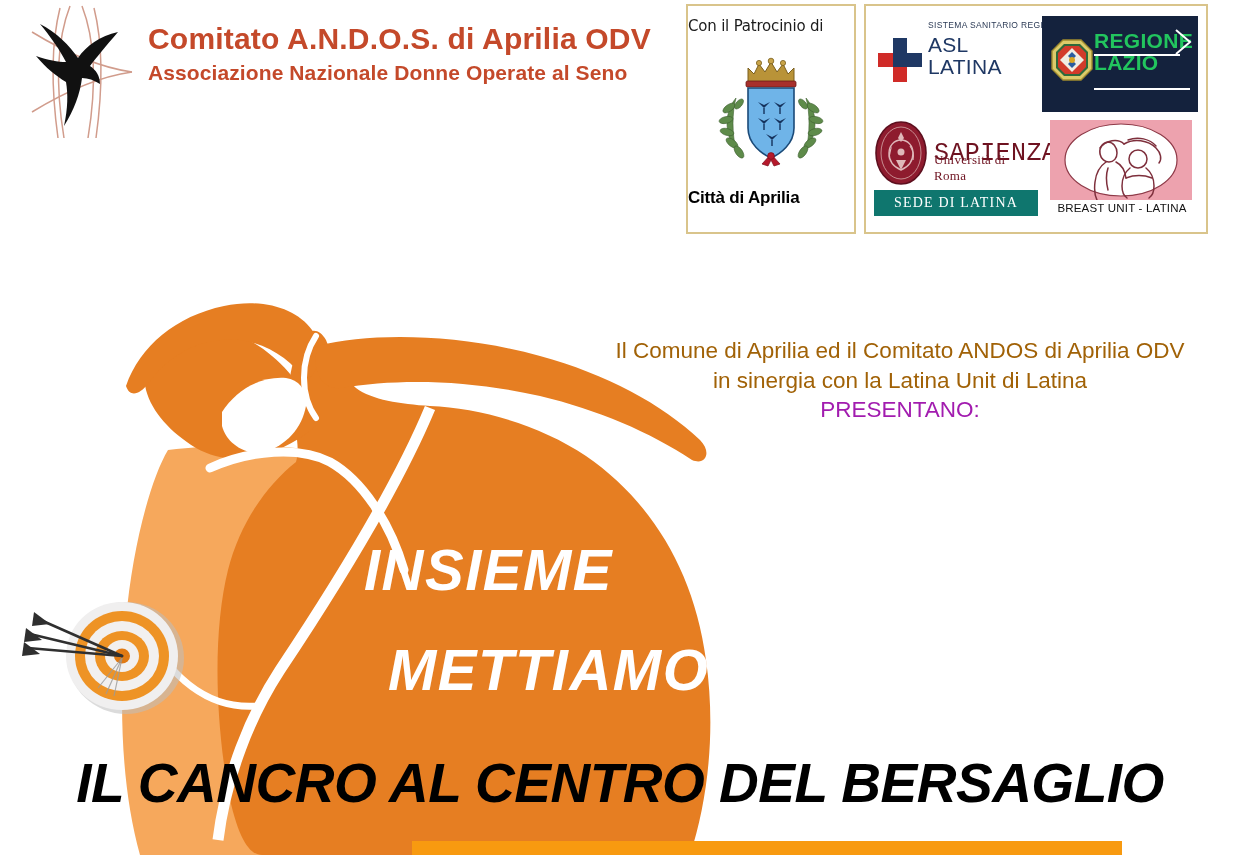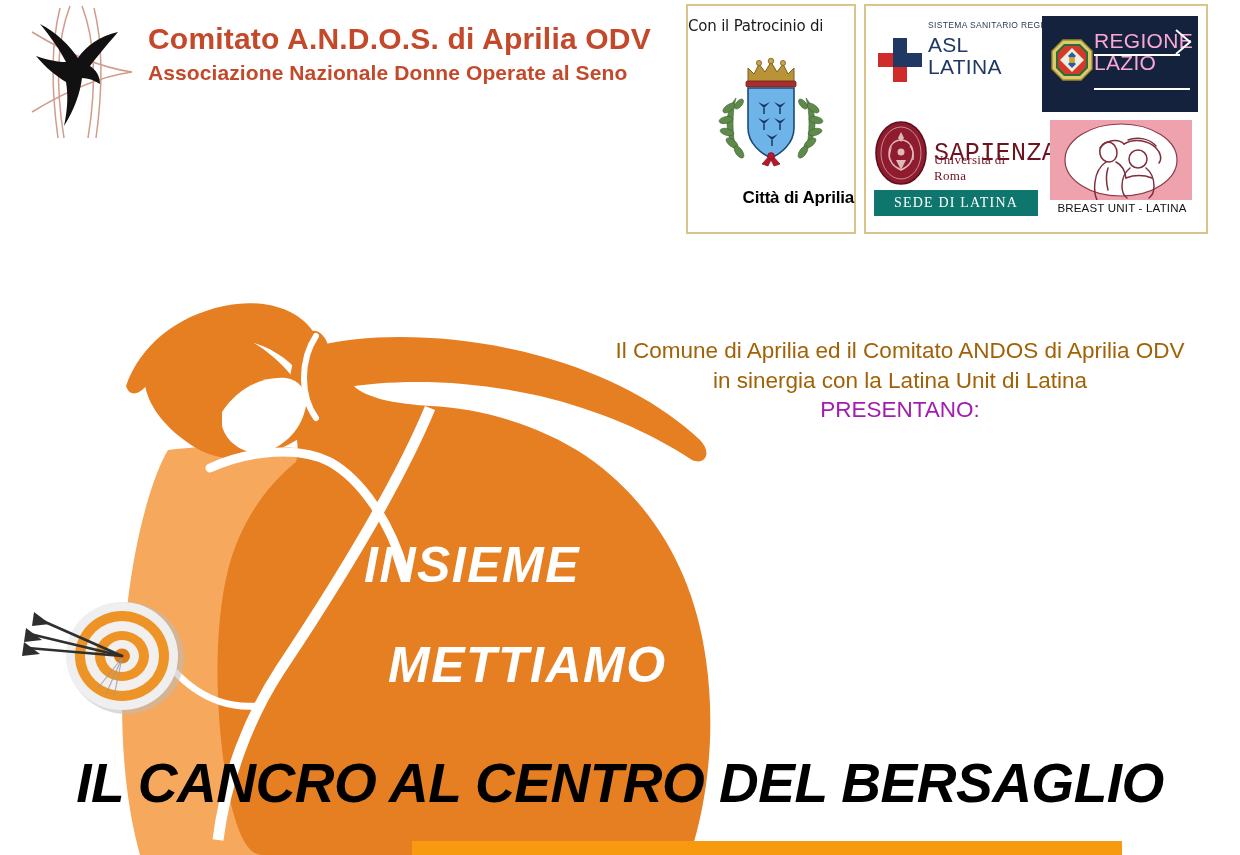--- a/index.html
+++ b/index.html
@@ -25,21 +25,21 @@
   
   .box{position:absolute;border:2px solid #D9C48B;background:#fff;}
   .box-patrocinio{left:686px;top:4px;width:166px;height:226px;}
   .box-logos{left:864px;top:4px;width:340px;height:226px;}
 
   .patrocinio-label{
     text-align:left;font-size:15px;color:#1b1b1b;margin-top:11px;
     font-family:"DejaVu Sans",sans-serif;letter-spacing:-.2px;
   }
   .aprilia-name{
-    text-align:right;font-size:17px;font-weight:bold;color:#000;
+    text-align:left;font-size:17px;font-weight:bold;color:#000;
     position:absolute;left:0;right:0;bottom:24px;letter-spacing:-.2px;
   }
   .stemma{position:absolute;left:50%;transform:translateX(-50%);top:44px;width:118px;height:128px;}
 
   
   .logo-cell{position:absolute;}
   .asl-cell{left:6px;top:8px;width:168px;height:100px;}
   .lazio-cell{left:176px;top:10px;width:156px;height:96px;}
   .sapienza-cell{left:6px;top:112px;width:168px;height:106px;}
   .breast-cell{left:180px;top:114px;width:152px;height:104px;}
@@ -51,22 +51,22 @@
   .asl-name{
     position:absolute;left:56px;top:20px;font-size:21px;color:#1F3864;
     line-height:1.03;letter-spacing:.3px;
   }
   .asl-cross{position:absolute;left:4px;top:22px;width:48px;height:48px;}
 
   .lazio-box{
     position:absolute;inset:0;background:#14223D;
   }
   .lazio-text{
-    position:absolute;left:52px;top:14px;color:#f9a8d4;font-size:21px;
-    font-weight:normal;line-height:1.06;letter-spacing:.3px;
+    position:absolute;left:52px;top:14px;color:#22c55e;font-size:21px;
+    font-weight:bold;line-height:1.06;letter-spacing:.3px;
   }
   .lazio-rule{position:absolute;background:#fff;height:2px;}
 
   .sap-badge{position:absolute;left:2px;top:2px;width:54px;height:66px;}
   .sap-name{
     position:absolute;left:62px;top:23px;color:#6E1220;
     font-family:Liberation Mono, monospace;
     font-size:25px;letter-spacing:.4px;line-height:1;
   }
   .sap-sub{
@@ -97,21 +97,21 @@
     position:absolute;left:600px;top:336px;width:600px;text-align:center;
   }
   .presenta .l1,.presenta .l2{
     font-size:22.5px;color:#a16207;line-height:1.32;white-space:nowrap;
   }
   .presenta .l3{font-size:22.5px;color:#a21caf;line-height:1.35;}
 
   
   .word-insieme,.word-mettiamo{
     position:absolute;color:#fff;font-weight:bold;font-style:italic;
-    font-size:50px;letter-spacing:1.5px;white-space:nowrap;
+    font-size:58px;letter-spacing:1.5px;white-space:nowrap;
   }
   .word-insieme{left:364px;top:536px;}
   .word-mettiamo{left:388px;top:636px;}
 
   
   .headline{
     position:absolute;left:0;right:0;top:751px;text-align:center;
     font-weight:bold;font-style:italic;font-size:55px;color:#000;
     letter-spacing:-0.5px;white-space:nowrap;
   }

